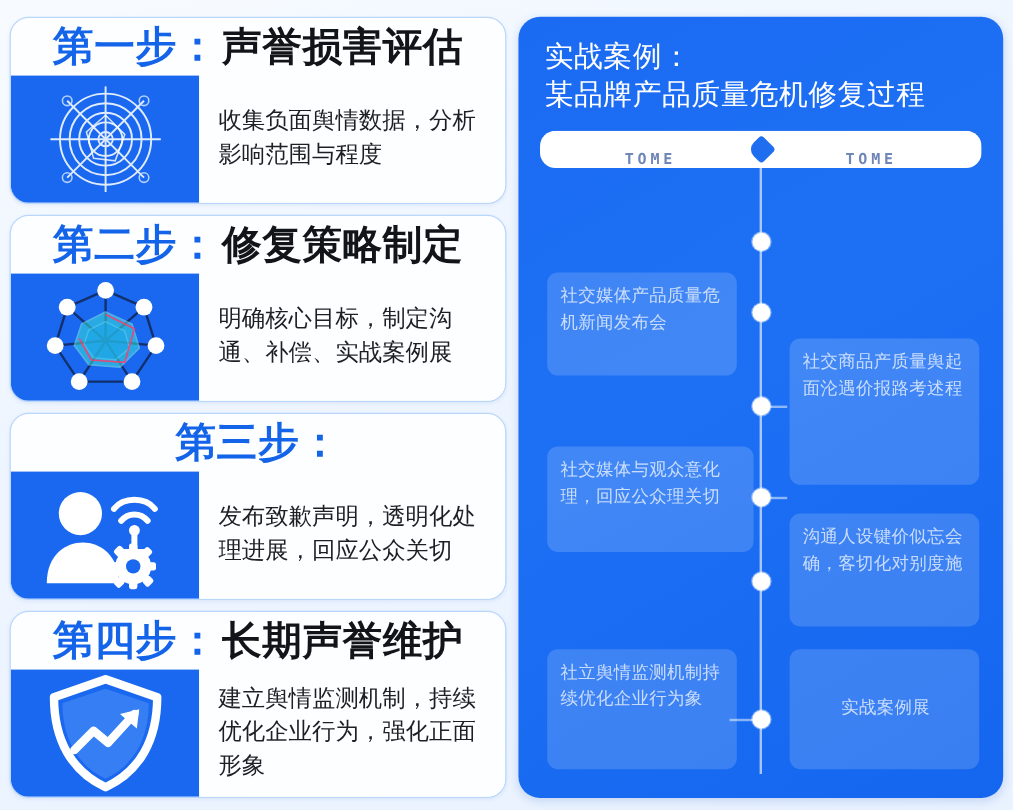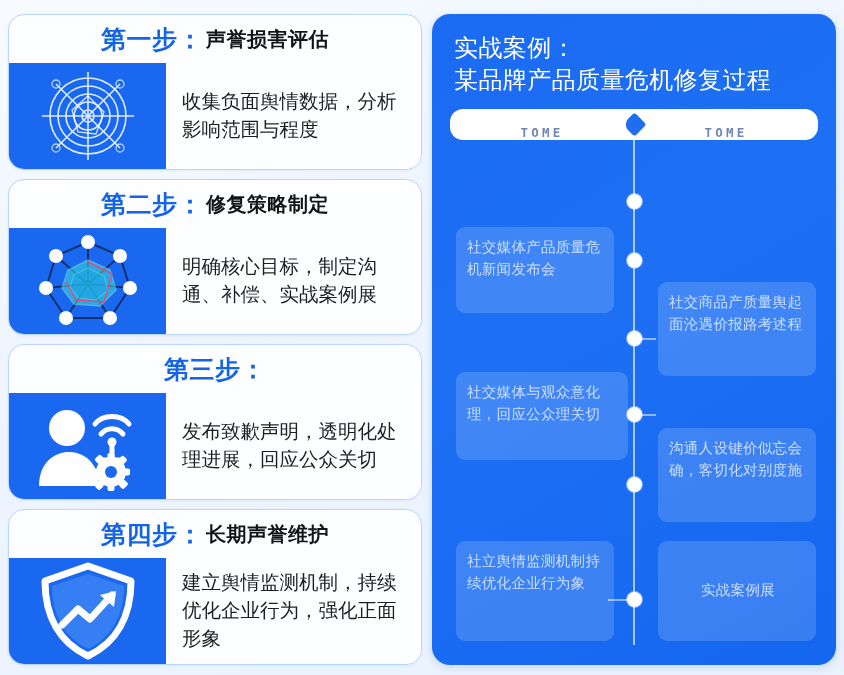--- a/index.html
+++ b/index.html
@@ -42,28 +42,28 @@
     flex: 0 0 48px;
     display: flex;
     align-items: center;
     justify-content: center;
     gap: 3px;
     padding: 0 10px;
     white-space: nowrap;
   }
   .step-no {
     color: #1464ea;
-    font-size: 25px;
+    font-size: 34px;
     font-weight: 700;
     letter-spacing: .5px;
     text-align: right;
   }
   .step-title {
     color: #111418;
-    font-size: 20px;
+    font-size: 33px;
     font-weight: 700;
     letter-spacing: .5px;
   }
   .card-body {
     flex: 1;
     display: flex;
     min-height: 0;
   }
   .icon-pane {
     flex: 0 0 157px;
@@ -370,21 +370,21 @@
           <div class="tl-dot" style="top:267px"></div>
           <div class="tl-dot" style="top:337px"></div>
           <div class="tl-dot" style="top:452px"></div>
 
           <div class="tl-connector" style="top:198px; left:50%; width:22px"></div>
           <div class="tl-connector" style="top:274px; left:50%; width:22px"></div>
           <div class="tl-connector" style="top:459px; left:calc(50% - 26px); width:26px"></div>
 
           <div class="tl-box" style="left:6px; top:87px; width:158px; height:86px;">社交媒体产品质量危机新闻发布会</div>
 
-          <div class="tl-box" style="right:2px; top:142px; width:158px; height:94px;">社交商品产质量舆起面沦遇价报路考述程</div>
+          <div class="tl-box" style="right:2px; top:142px; width:158px; height:122px;">社交商品产质量舆起面沦遇价报路考述程</div>
 
           <div class="tl-box" style="left:6px; top:232px; width:172px; height:88px;">社交媒体与观众意化理，回应公众理关切</div>
 
           <div class="tl-box" style="right:2px; top:288px; width:158px; height:94px;">沟通人设键价似忘会确，客切化对别度施</div>
 
           <div class="tl-box" style="left:6px; top:401px; width:158px; height:100px;">社立舆情监测机制持续优化企业行为象</div>
 
           <div class="tl-box center-text" style="right:2px; top:401px; width:158px; height:100px;">实战案例展</div>
         </div>
 

